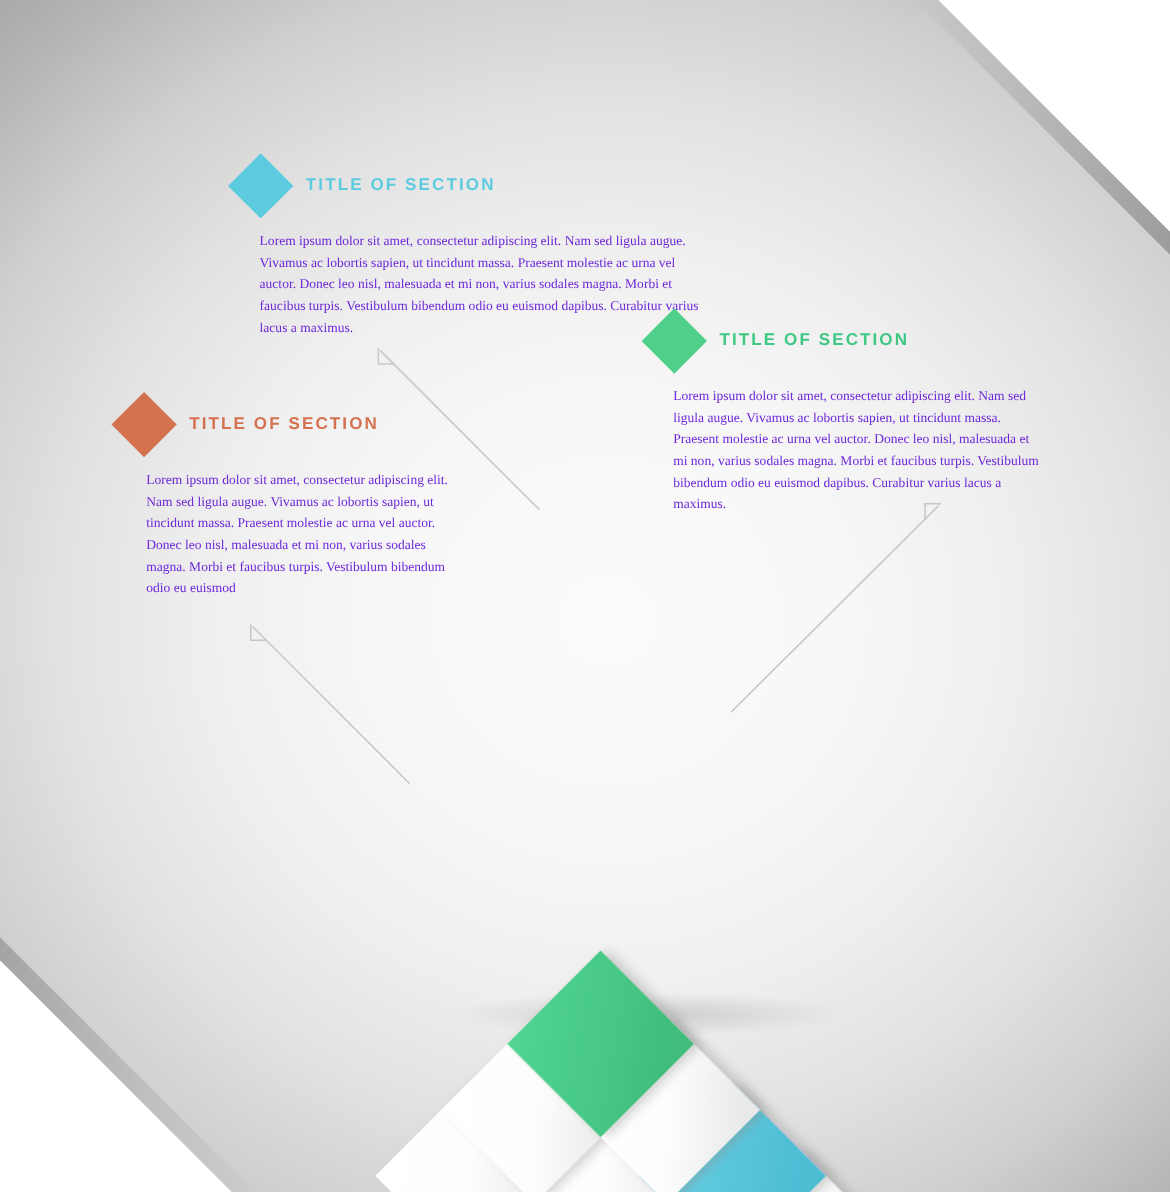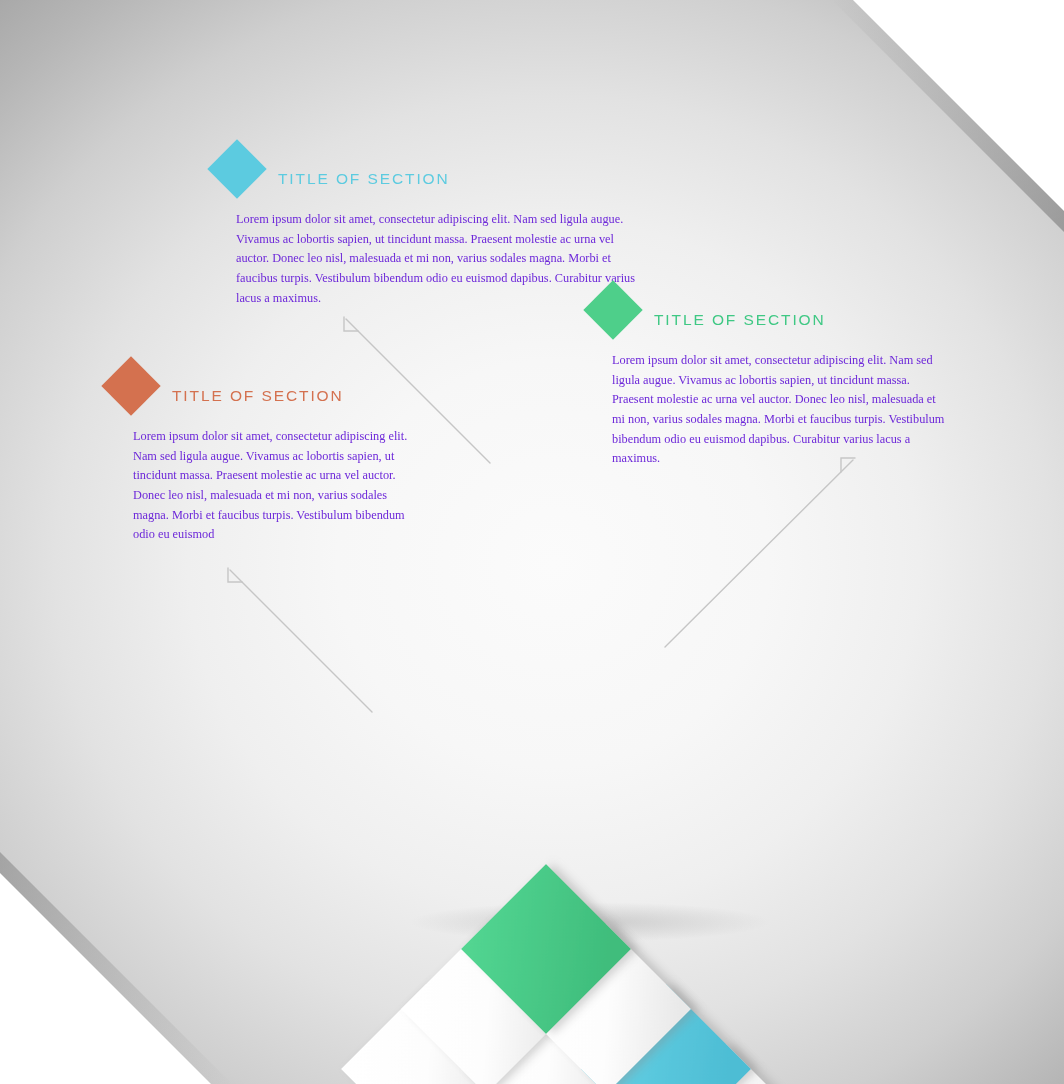--- a/index.html
+++ b/index.html
@@ -76,23 +76,23 @@
   }
   .head-diamond {
     position: absolute;
     width: 42px;
     height: 42px;
     transform: rotate(45deg);
     top: 6px;
   }
   .section-title {
     position: absolute;
-    top: 28px;
+    top: 18px;
     font-size: 15.5px;
-    font-weight: normal;
+    font-weight: bold;
     letter-spacing: 1.9px;
     text-transform: uppercase;
     white-space: nowrap;
     font-family: "Liberation Sans", "DejaVu Sans", sans-serif;
   }
   .section-body {
     font-size: 12.3px;
     line-height: 19.6px;
     color: #6d28d9;
     font-family: Liberation Serif, serif;

